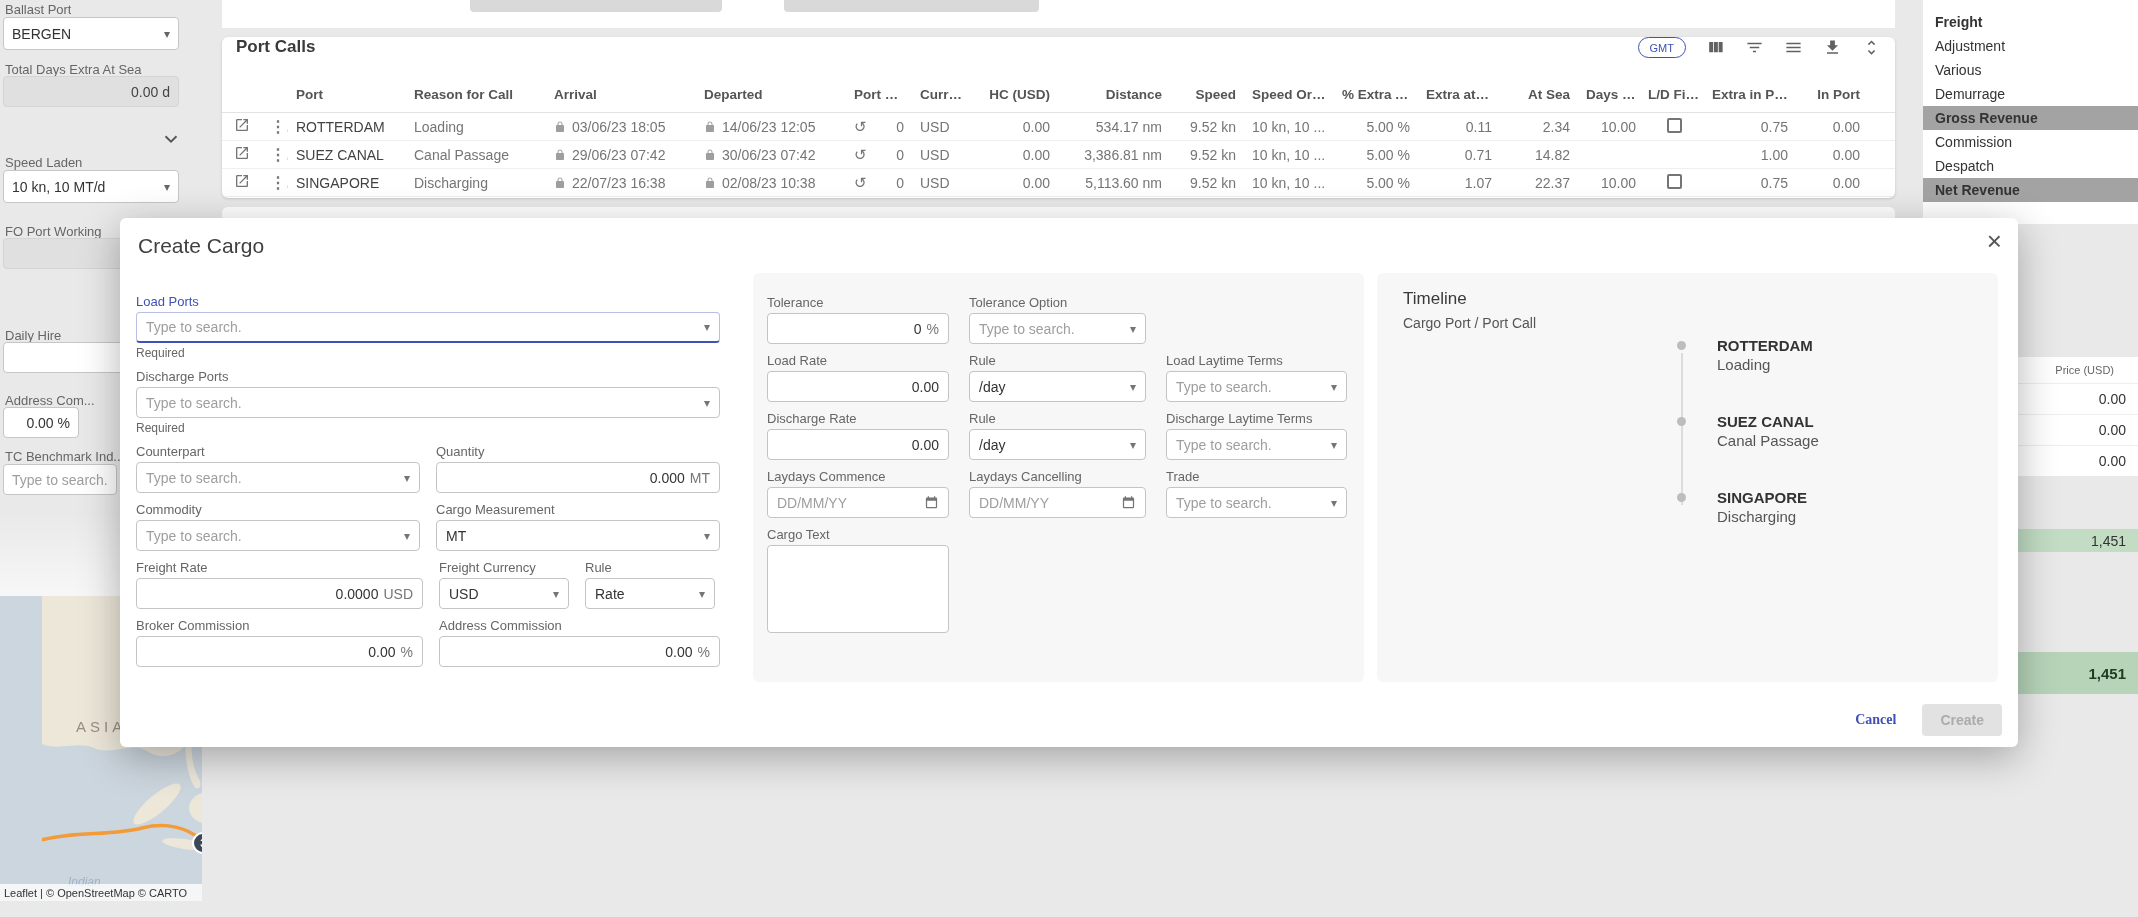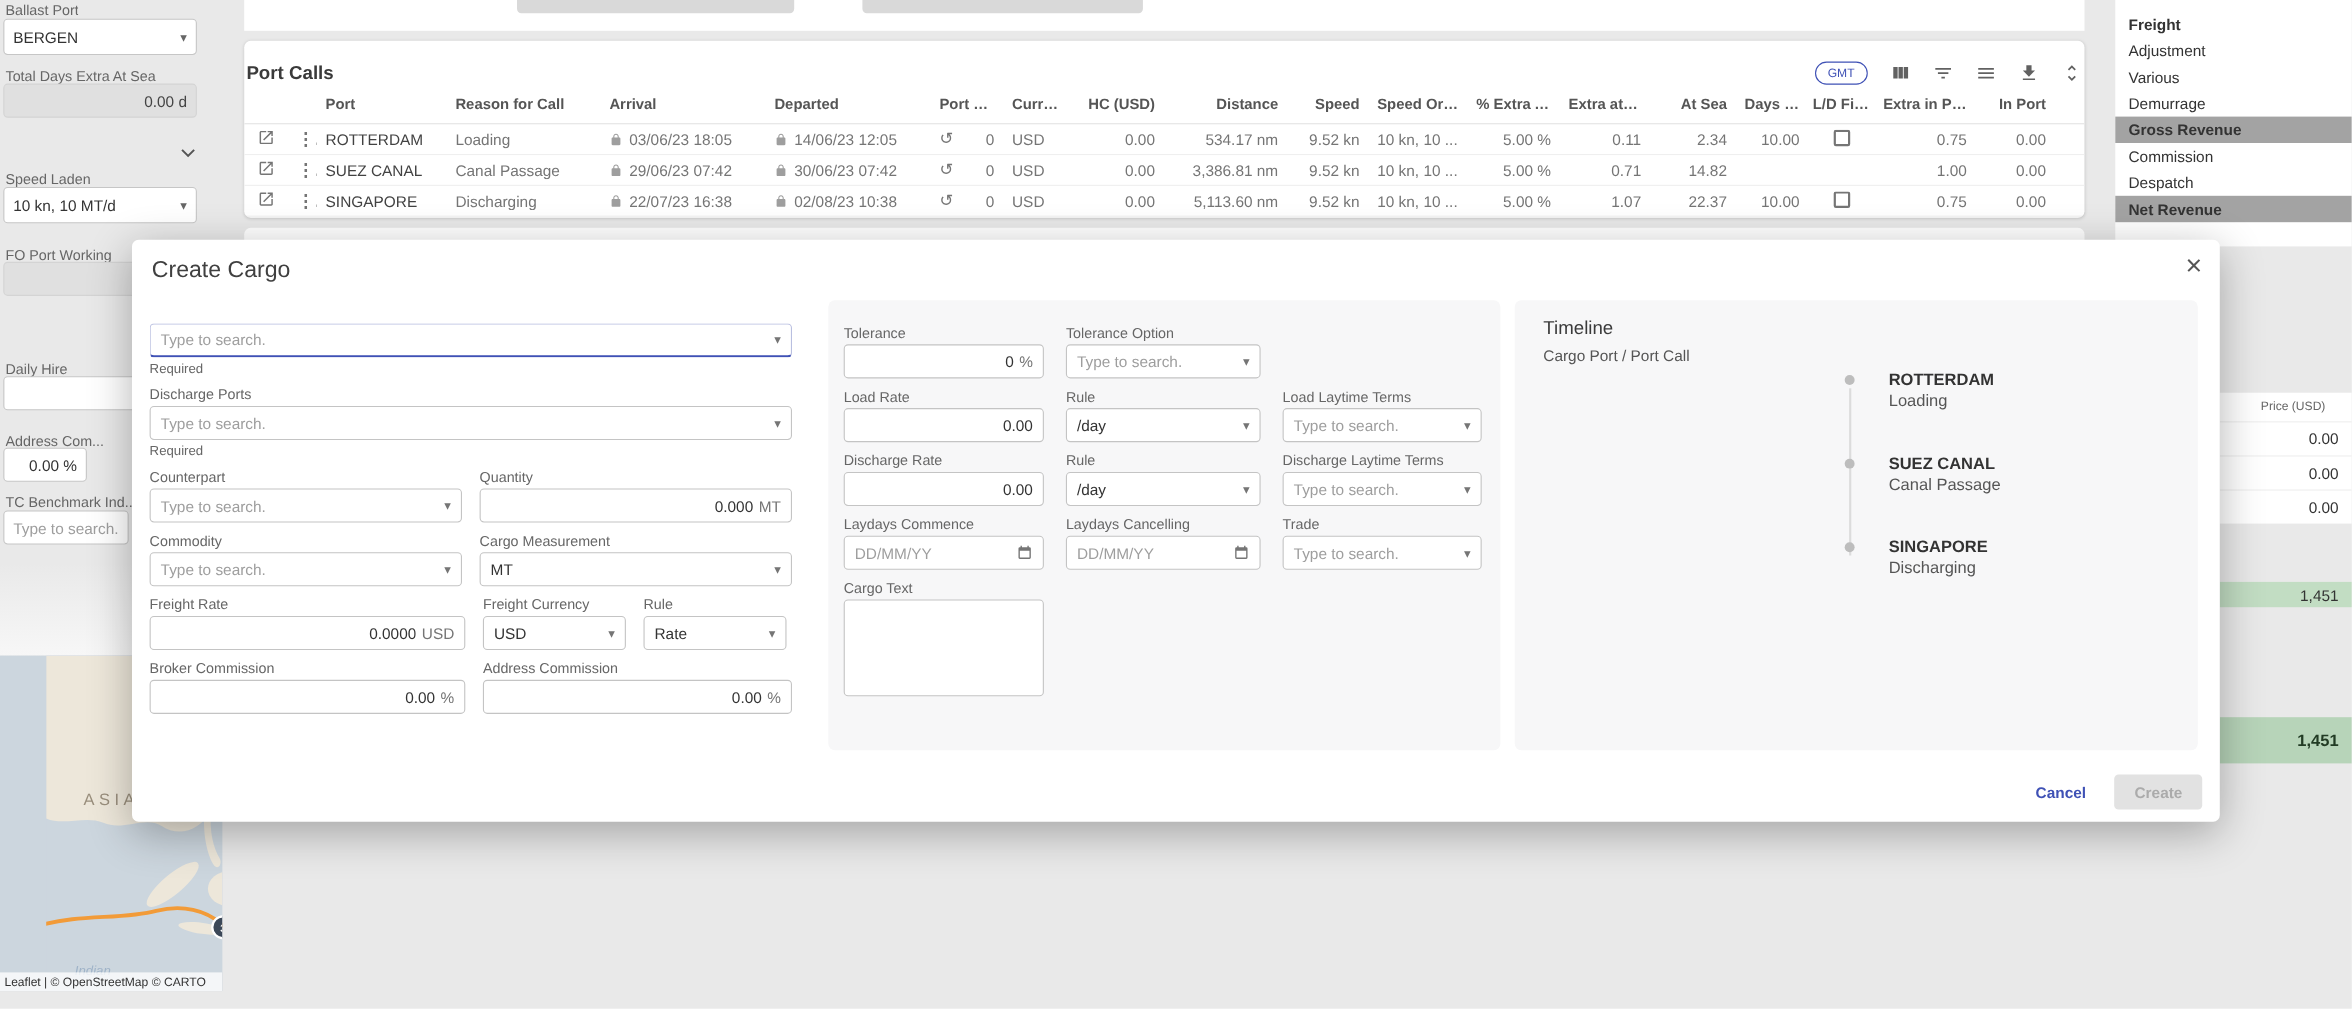--- a/index.html
+++ b/index.html
@@ -45,21 +45,21 @@
   
   .top-strip { position:absolute; left:222px; top:0; width:1673px; height:28px; background:#fff; }
   .frag-bar { position:absolute; top:0; height:12px; background:#d9d9d9; border-radius:0 0 4px 4px; }
 
   
   .pc-panel {
     position:absolute; left:222px; top:37px; width:1673px; height:161px;
     background:#fff; border-radius:6px; box-shadow:0 1px 3px rgba(0,0,0,0.15);
     overflow:hidden;
   }
-  .pc-titlebar { height:40px; display:flex; align-items:flex-end; padding:0 2px; }
+  .pc-titlebar { height:40px; display:flex; align-items:flex-start; padding:0 14px; }
   .pc-title { font-size:17px; font-weight:700; color:#3a3a3a; }
   .pc-tools { margin-left:auto; display:flex; align-items:center; gap:20px; }
   .chip {
     border:1px solid #3f51b5; color:#3f51b5; border-radius:11px;
     font-size:11px; height:21px; padding:0 11px; display:flex; align-items:center; cursor:pointer;
   }
   .tool-icon { width:19px; height:19px; fill:#616161; cursor:pointer; }
   .pc-row {
     display:grid;
     grid-template-columns:40px 26px 118px 140px 150px 150px 66px 62px 84px 112px 74px 90px 84px 82px 78px 66px 60px 92px 72px;
@@ -152,21 +152,21 @@
   .tl-title { position:absolute; left:26px; top:16px; font-size:17px; color:#3a3a3a; }
   .tl-sub { position:absolute; left:26px; top:42px; font-size:14px; color:#555; }
   .tl-list { position:absolute; left:300px; top:64px; }
   .tl-line { position:absolute; left:304px; top:80px; width:2px; height:152px; background:#dcdcdc; }
   .tl-item { position:relative; padding-left:40px; margin-bottom:40px; }
   .tl-dot { position:absolute; left:0; top:4px; width:9px; height:9px; border-radius:50%; background:#bdbdbd; }
   .tl-port { font-size:15px; font-weight:700; color:#333; }
   .tl-call { font-size:15px; color:#555; margin-top:2px; }
 
   .modal-footer { position:absolute; right:16px; bottom:8px; display:flex; align-items:center; gap:26px; height:38px; }
-  .btn-cancel { color:#3f51b5; font-size:14px; font-weight:700; cursor:pointer; background:none; border:none; font-family:Liberation Sans, sans-serif; }
+  .btn-cancel { color:#3f51b5; font-size:14px; font-weight:700; cursor:pointer; background:none; border:none; font-family:Liberation Serif, serif; }
   .btn-create {
     background:#e2e2e2; color:#ababab; border:none; border-radius:4px;
     font-size:14px; font-weight:700; padding:8px 18px; font-family:inherit;
   }
 </style>
 </head>
 <body>
 
 <aside>
   <div class="sb-label" style="top:2px">Ballast Port</div>
@@ -405,20 +405,21 @@
 </div>
 <div class="pl-subtotal">1,451</div>
 <div class="pl-total">1,451</div>
 
 <div class="modal">
   <div class="modal-title">Create Cargo</div>
   <div class="modal-close">×</div>
 
   <div class="col-left">
     <div class="fg">
+      <label class="lbl-blue">Load Ports</label>
       <div class="ctl focus-blue">
         <input placeholder="Type to search." style="">
         <span class="caret">▾</span>
       </div>
       <div class="helper">Required</div>
     </div>
 
     <div class="fg">
       <label>Discharge Ports</label>
       <div class="ctl">

